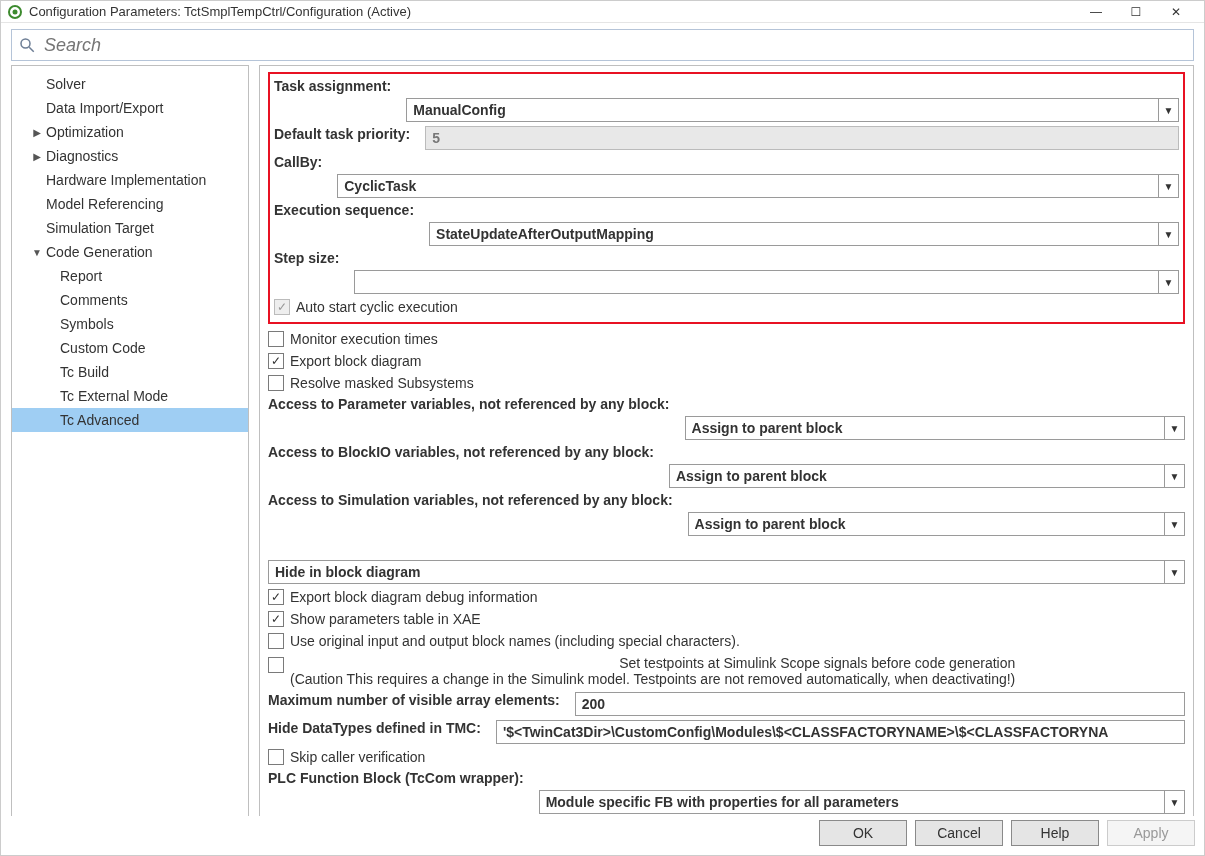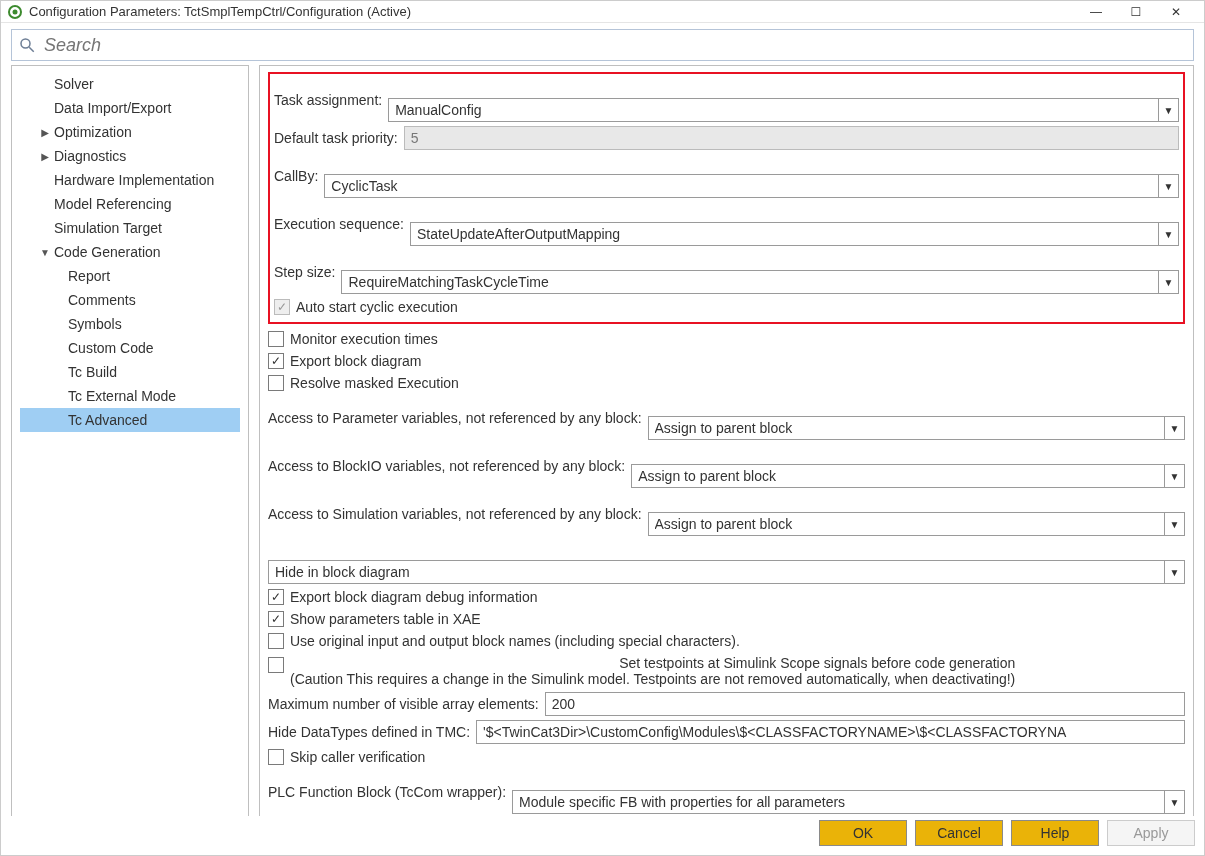--- a/index.html
+++ b/index.html
@@ -45,21 +45,21 @@
 
   .body {
     display: flex;
     height: 760px;
     padding: 0 10px;
     gap: 10px;
   }
   .sidebar {
     width: 238px;
     border: 1px solid #bfbfbf;
-    padding: 6px 8px;
+    padding: 6px 0;
     overflow-y: auto;
     background: #fff;
   }
   .tree-item {
     padding: 2px 2px 2px 8px;
     display: flex;
     align-items: center;
     white-space: nowrap;
     height: 24px;
   }
@@ -72,23 +72,23 @@
 
   .main {
     flex: 1;
     border: 1px solid #bfbfbf;
     padding: 6px 8px;
     overflow-y: auto;
     position: relative;
   }
   .row {
     display: flex;
-    align-items: center;
     padding: 2px 0;
-    gap: 6px;
+    gap: 15px;
+    font-weight: bold;
   }
   .row .lbl { color: #333; white-space: nowrap; }
   .ddl {
     flex: 1;
     height: 24px;
     border: 1px solid #9a9a9a;
     background: #fff;
     display: flex;
     align-items: center;
     padding: 0 6px;
@@ -132,21 +132,21 @@
     position: absolute;
     bottom: 6px; right: 10px; left:10px;
     height: 34px;
     display:flex; justify-content:flex-end; gap:8px; align-items:center;
     border-top: none;
     background:#fff;
   }
   .btn {
     width: 88px; height: 26px;
     border: 1px solid #8a8a8a;
-    background: #eab308;
+    background: #e5e5e5;
     display:flex; align-items:center; justify-content:center;
   }
   .btn.disabled { color:#999; border-color:#ccc; background:#f5f5f5;}
 </style>
 </head>
 <body>
 
 <div class="titlebar">
   <span class="app-icon">
     <svg viewBox="0 0 16 16">
@@ -261,41 +261,40 @@
       <div class="row">
         <span class="lbl">Execution sequence:</span>
         <div class="ddl">
           <span class="txt">StateUpdateAfterOutputMapping</span>
           <span class="caret">▼</span>
         </div>
       </div>
       <div class="row">
         <span class="lbl">Step size:</span>
         <div class="ddl">
-          <span class="txt">RequireMatchingTaskCycleTime</span>
           <span class="caret">▼</span>
         </div>
       </div>
       <div class="cb-row">
         <span class="cb disabled checked"></span>
         <span class="lbl">Auto start cyclic execution</span>
       </div>
     </div>
 
     <div class="cb-row">
       <span class="cb"></span>
       <span class="lbl">Monitor execution times</span>
     </div>
     <div class="cb-row">
       <span class="cb checked"></span>
       <span class="lbl">Export block diagram</span>
     </div>
     <div class="cb-row">
       <span class="cb"></span>
-      <span class="lbl">Resolve masked Execution</span>
+      <span class="lbl">Resolve masked Subsystems</span>
     </div>
 
     <div class="row">
       <span class="lbl">Access to Parameter variables, not referenced by any block:</span>
       <div class="ddl">
         <span class="txt">Assign to parent block</span>
         <span class="caret">▼</span>
       </div>
     </div>
     <div class="row">

